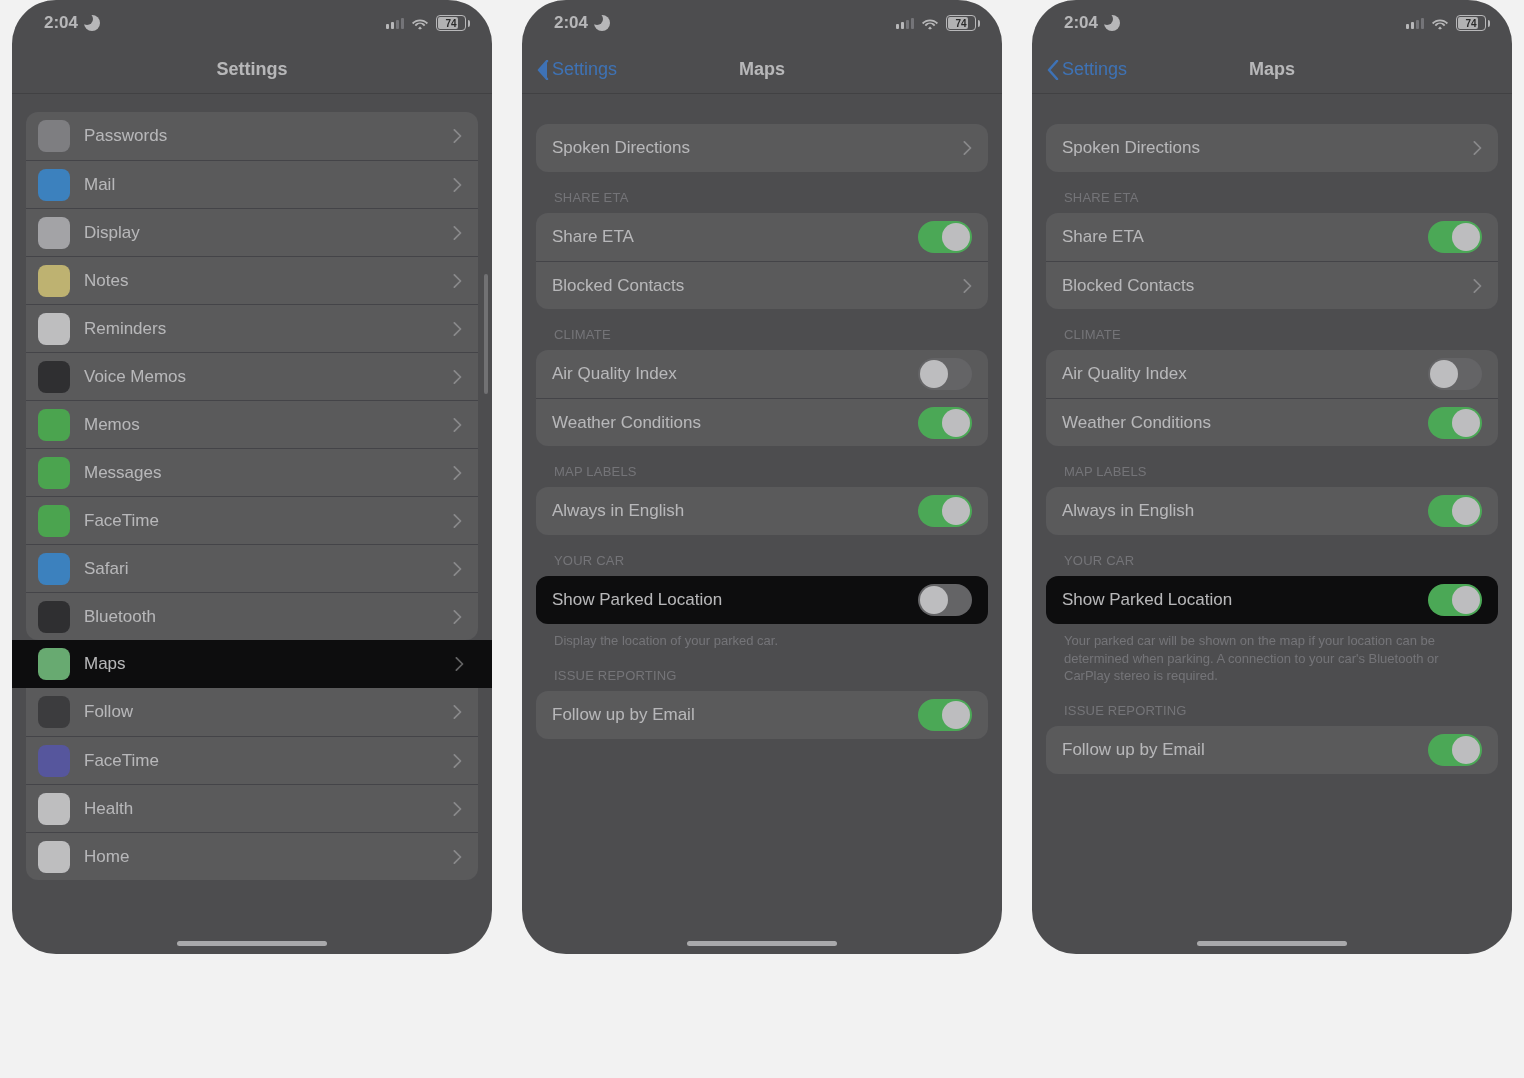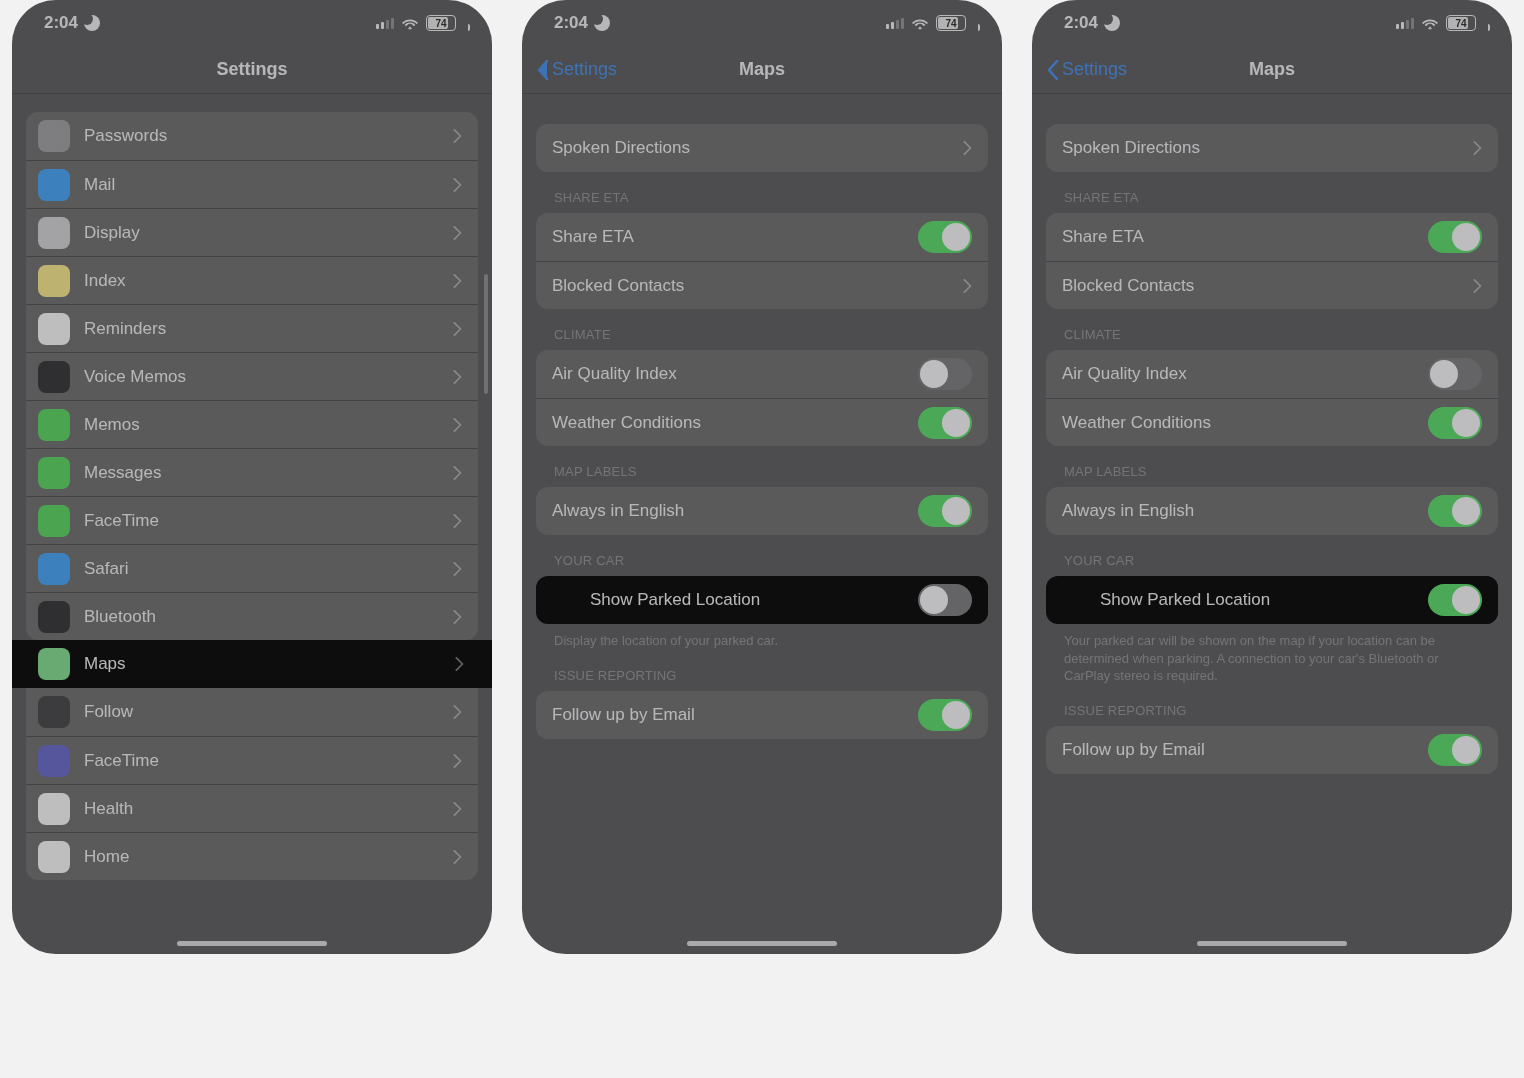--- a/index.html
+++ b/index.html
@@ -37,21 +37,21 @@
   .moon::before{content:"";position:absolute;inset:0;border-radius:50%;background:var(--text);}
   .moon::after{content:"";position:absolute;width:12px;height:12px;border-radius:50%;background:var(--phone-bg);left:-3px;top:-2px;}
   .status .right{display:flex;align-items:center;gap:7px;}
   .bars{display:flex;gap:2px;align-items:flex-end;height:12px;}
   .bars span{width:3px;background:var(--text);border-radius:1px;}
   .bars span:nth-child(1){height:5px;}
   .bars span:nth-child(2){height:7px;}
   .bars span:nth-child(3){height:9px;background:var(--text-dim2);}
   .bars span:nth-child(4){height:11px;background:var(--text-dim2);}
   .wifi{width:18px;height:14px;}
-  .battery{display:flex;align-items:flex-end;gap:12px;}
+  .battery{display:flex;align-items:center;gap:2px;}
   .batt-body{width:30px;height:16px;border:1.5px solid var(--text);border-radius:4px;position:relative;display:flex;align-items:center;justify-content:center;font-size:10px;font-weight:700;color:#333;}
   .batt-body::before{content:"";position:absolute;inset:1px;width:72%;background:var(--battery-fill);border-radius:2px;}
   .batt-num{position:relative;}
   .batt-tip{width:2px;height:7px;background:var(--text);border-radius:0 2px 2px 0;}
   
   .nav{
     height:48px;display:flex;align-items:center;justify-content:center;position:relative;font-size:18px;font-weight:600;
     border-bottom:0.5px solid rgba(0,0,0,0.15);
   }
   .nav .back{position:absolute;left:14px;display:flex;align-items:center;gap:2px;color:var(--accent);font-weight:400;font-size:18px;}
@@ -61,21 +61,21 @@
   .scroll-ind{position:absolute;right:4px;top:180px;width:4px;height:120px;background:#8a8a8d;border-radius:2px;}
   .section-hdr{font-size:13px;color:var(--text-dim2);padding:18px 32px 8px;text-transform:uppercase;letter-spacing:0.2px;}
   .footer-text{font-size:13px;color:var(--text-dim2);padding:8px 32px 0;line-height:1.35;}
   .group{margin:0 14px;background:var(--cell-bg);border-radius:12px;overflow:hidden;}
   .cell{
     min-height:48px;display:flex;align-items:center;padding:0 16px;gap:14px;
     border-top:0.5px solid var(--hr);font-size:17px;
   }
   .group .cell:first-child{border-top:none;}
   .cell .label{flex:1;color:var(--text);}
-  .hilite-wrap{margin:0 14px;background:var(--hilite);border-radius:12px;overflow:hidden;padding-left:38px;}
+  .hilite-wrap{margin:0 14px;background:var(--hilite);border-radius:12px;overflow:hidden;}
   .hilite-wrap .cell{border-top:none;}
   .settings-list .cell{padding-left:12px;}
   .settings-list{margin-top:18px;}
   .chev{width:10px;height:14px;opacity:0.5;flex:0 0 auto;}
   .appicon{width:32px;height:32px;border-radius:8px;flex:0 0 auto;display:flex;align-items:center;justify-content:center;font-size:16px;color:#fff;}
   
   .toggle{width:54px;height:32px;border-radius:16px;background:var(--toggle-off);position:relative;flex:0 0 auto;}
   .toggle .knob{width:28px;height:28px;background:#e7e7e9;border-radius:50%;position:absolute;top:2px;left:2px;transition:none;}
   .toggle.on{background:var(--toggle-on);}
   .toggle.on .knob{left:24px;}
@@ -136,21 +136,21 @@
       </div>
           <div class="cell">
         <div class="appicon" style="background:#c7c7cb"></div>
         <span class="label">Display</span>
             <svg class="chev" viewBox="0 0 10 16">
               <path d="M2 1l7 7-7 7" stroke="currentColor" stroke-width="2" fill="none" stroke-linecap="round" stroke-linejoin="round"></path>
             </svg>
       </div>
           <div class="cell">
         <div class="appicon" style="background:#e8d98a"></div>
-        <span class="label">Index</span>
+        <span class="label">Notes</span>
             <svg class="chev" viewBox="0 0 10 16">
               <path d="M2 1l7 7-7 7" stroke="currentColor" stroke-width="2" fill="none" stroke-linecap="round" stroke-linejoin="round"></path>
             </svg>
       </div>
           <div class="cell">
         <div class="appicon" style="background:#e8e8ea"></div>
         <span class="label">Reminders</span>
             <svg class="chev" viewBox="0 0 10 16">
               <path d="M2 1l7 7-7 7" stroke="currentColor" stroke-width="2" fill="none" stroke-linecap="round" stroke-linejoin="round"></path>
             </svg>

